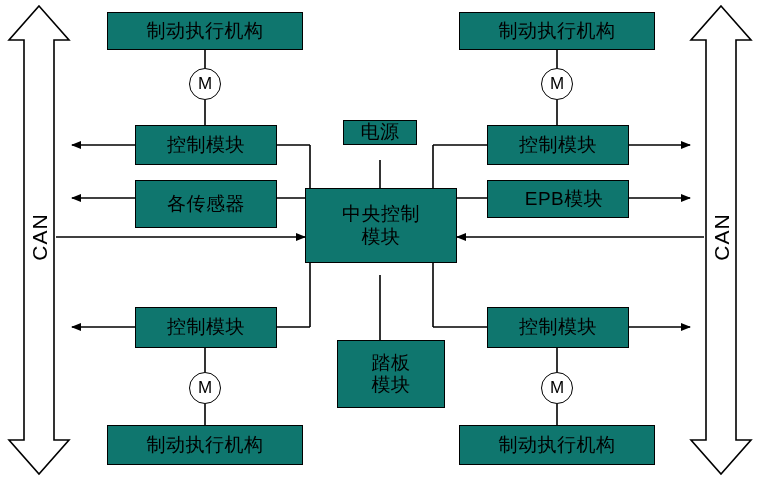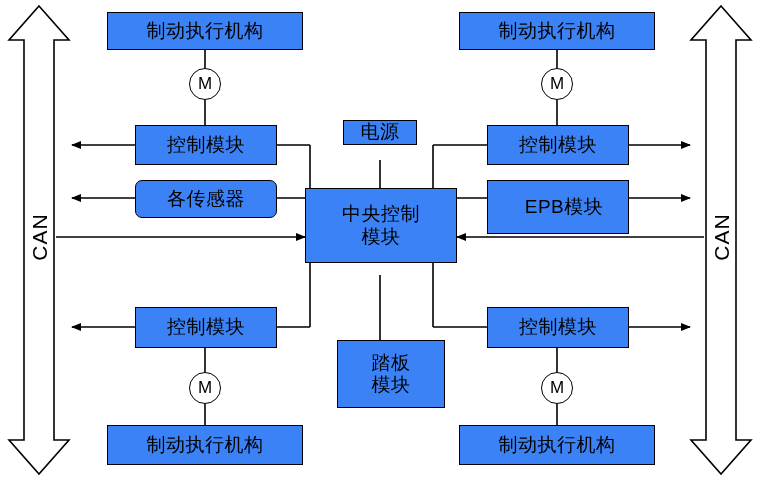--- a/index.html
+++ b/index.html
@@ -19,21 +19,21 @@
     position: absolute;
     left: 0;
     top: 0;
     width: 760px;
     height: 480px;
   }
   .node {
     position: absolute;
     box-sizing: border-box;
     border: 1.6px solid #000000;
-    background: #3b82f6;
+    background: #0f766e;
     display: flex;
     align-items: center;
     justify-content: center;
     text-align: center;
     color: #000000;
     font-size: 19px;
     line-height: 1.18;
     letter-spacing: 0.5px;
     white-space: pre-line;
   }
@@ -137,22 +137,22 @@
   <div class="node" style="left:459px; top:12px; width:196px; height:38px;">制动执行机构</div>
 
   <div class="motor" style="left:189px; top:68px;">M</div>
   <div class="motor" style="left:541px; top:68px;">M</div>
 
   <div class="node" style="left:135px; top:125px; width:142px; height:40px;">控制模块</div>
   <div class="node" style="left:487px; top:125px; width:142px; height:40px;">控制模块</div>
 
   <div class="node" style="left:343px; top:120px; width:74px; height:25px;">电源</div>
 
-  <div class="node" style="left:135px; top:180px; width:142px; height:38px;border-radius:7px;">各传感器</div>
-  <div class="node" style="left:487px; top:180px; width:142px; height:54px;padding-left:12px;">EPB模块</div>
+  <div class="node" style="left:135px; top:180px; width:142px; height:48px;">各传感器</div>
+  <div class="node" style="left:487px; top:180px; width:142px; height:38px;padding-left:12px;">EPB模块</div>
 
   <div class="node two-line" style="left:305px; top:188px; width:152px; height:75px;">中央控制
 模块</div>
 
   <div class="node" style="left:135px; top:307px; width:142px; height:41px;">控制模块</div>
   <div class="node" style="left:487px; top:307px; width:142px; height:41px;">控制模块</div>
 
   <div class="node two-line" style="left:337px; top:340px; width:108px; height:68px;">踏板
 模块</div>
 

